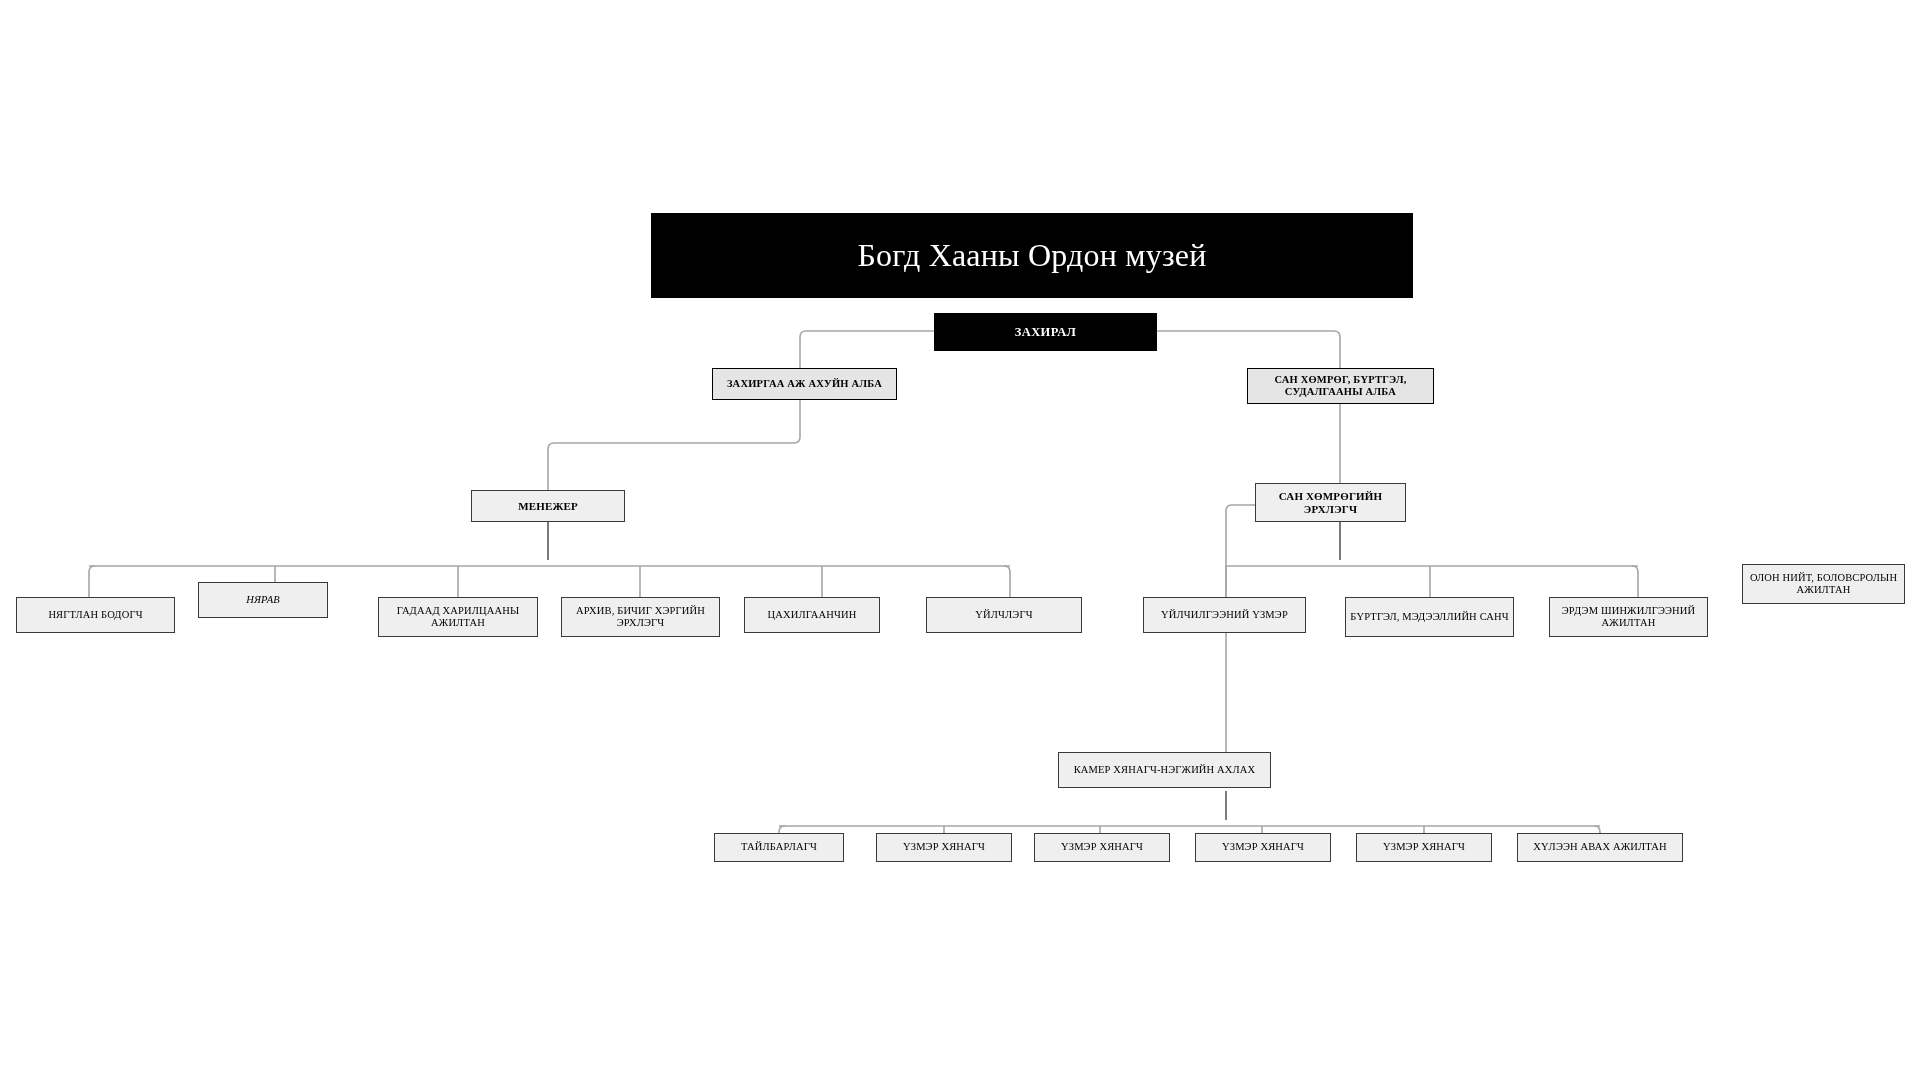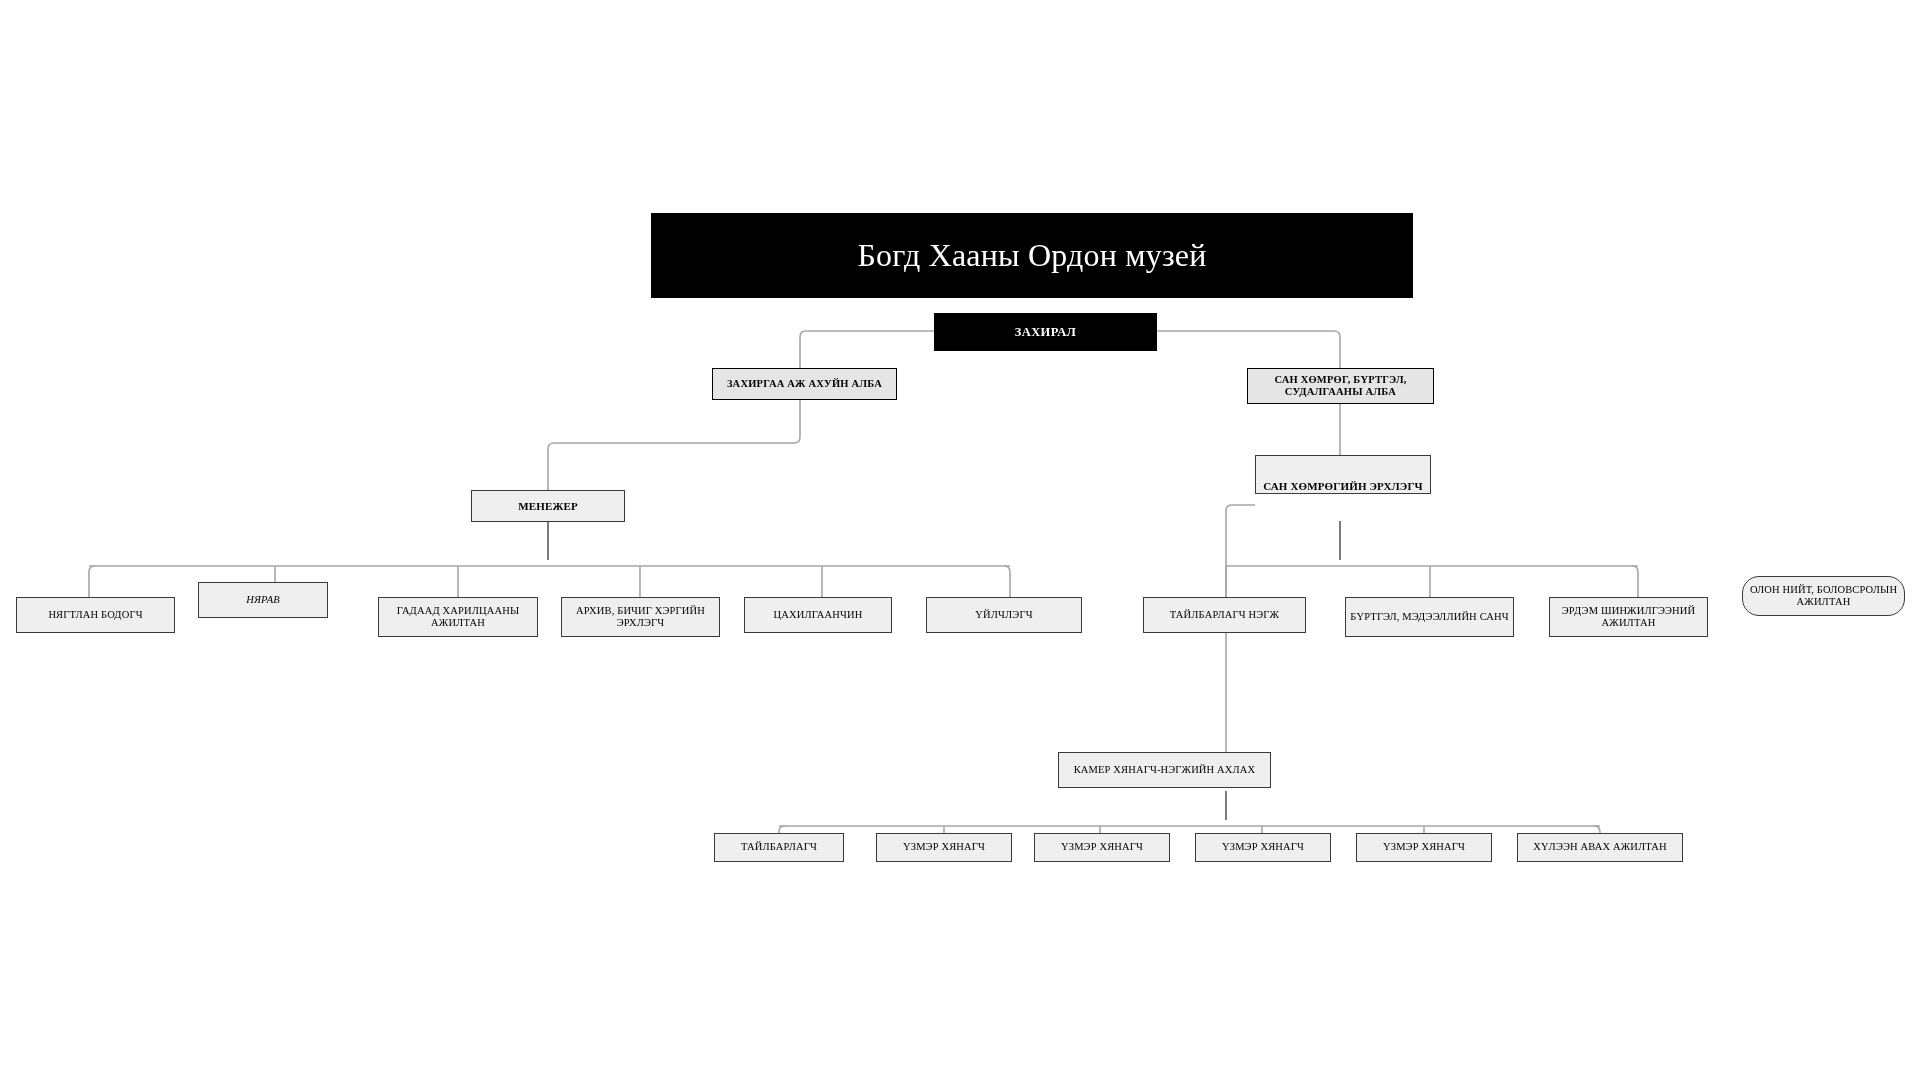--- a/index.html
+++ b/index.html
@@ -128,53 +128,53 @@
   <div class="node dept" style="left:712px; top:368px; width:185px; height:32px;">
     <span>ЗАХИРГАА АЖ АХУЙН АЛБА</span>
   </div>
   <div class="node dept" style="left:1247px; top:368px; width:187px; height:36px;">
     <span>САН ХӨМРӨГ, БҮРТГЭЛ, СУДАЛГААНЫ АЛБА</span>
   </div>
 
   <div class="node pos bold" style="left:471px; top:490px; width:154px; height:32px;">
     <span>МЕНЕЖЕР</span>
   </div>
-  <div class="node pos bold" style="left:1255px; top:455px; width:176px; height:39px;align-items:flex-end;">
+  <div class="node pos bold" style="left:1255px; top:483px; width:151px; height:39px;">
     <span>САН ХӨМРӨГИЙН ЭРХЛЭГЧ</span>
   </div>
 
   <div class="node pos" style="left:16px; top:597px; width:159px; height:36px;">
     <span>НЯГТЛАН БОДОГЧ</span>
   </div>
   <div class="node pos" style="left:198px; top:582px; width:130px; height:36px;font-style:italic;">
     <span>НЯРАВ</span>
   </div>
   <div class="node pos" style="left:378px; top:597px; width:160px; height:40px;">
     <span>ГАДААД ХАРИЛЦААНЫ АЖИЛТАН</span>
   </div>
   <div class="node pos" style="left:561px; top:597px; width:159px; height:40px;">
     <span>АРХИВ, БИЧИГ ХЭРГИЙН ЭРХЛЭГЧ</span>
   </div>
-  <div class="node pos" style="left:744px; top:597px; width:148px; height:36px;">
+  <div class="node pos" style="left:744px; top:597px; width:136px; height:36px;">
     <span>ЦАХИЛГААНЧИН</span>
   </div>
   <div class="node pos" style="left:926px; top:597px; width:156px; height:36px;">
     <span>ҮЙЛЧЛЭГЧ</span>
   </div>
 
   <div class="node pos" style="left:1143px; top:597px; width:163px; height:36px;">
-    <span>ТАЙЛБАРЛАГЧ НЭГЖ</span>
+    <span>ҮЙЛЧИЛГЭЭНИЙ ҮЗМЭР</span>
   </div>
   <div class="node pos" style="left:1345px; top:597px; width:169px; height:40px;">
     <span>БҮРТГЭЛ, МЭДЭЭЛЛИЙН САНЧ</span>
   </div>
   <div class="node pos" style="left:1549px; top:597px; width:159px; height:40px;">
     <span>ЭРДЭМ ШИНЖИЛГЭЭНИЙ АЖИЛТАН</span>
   </div>
-  <div class="node pos" style="left:1742px; top:576px; width:163px; height:40px;border-radius:17px;">
+  <div class="node pos" style="left:1742px; top:564px; width:163px; height:40px;">
     <span>ОЛОН НИЙТ, БОЛОВСРОЛЫН АЖИЛТАН</span>
   </div>
 
   <div class="node pos" style="left:1058px; top:752px; width:213px; height:36px;">
     <span>КАМЕР ХЯНАГЧ-НЭГЖИЙН АХЛАХ</span>
   </div>
 
   <div class="node pos" style="left:714px; top:833px; width:130px; height:29px;">
     <span>ТАЙЛБАРЛАГЧ</span>
   </div>

